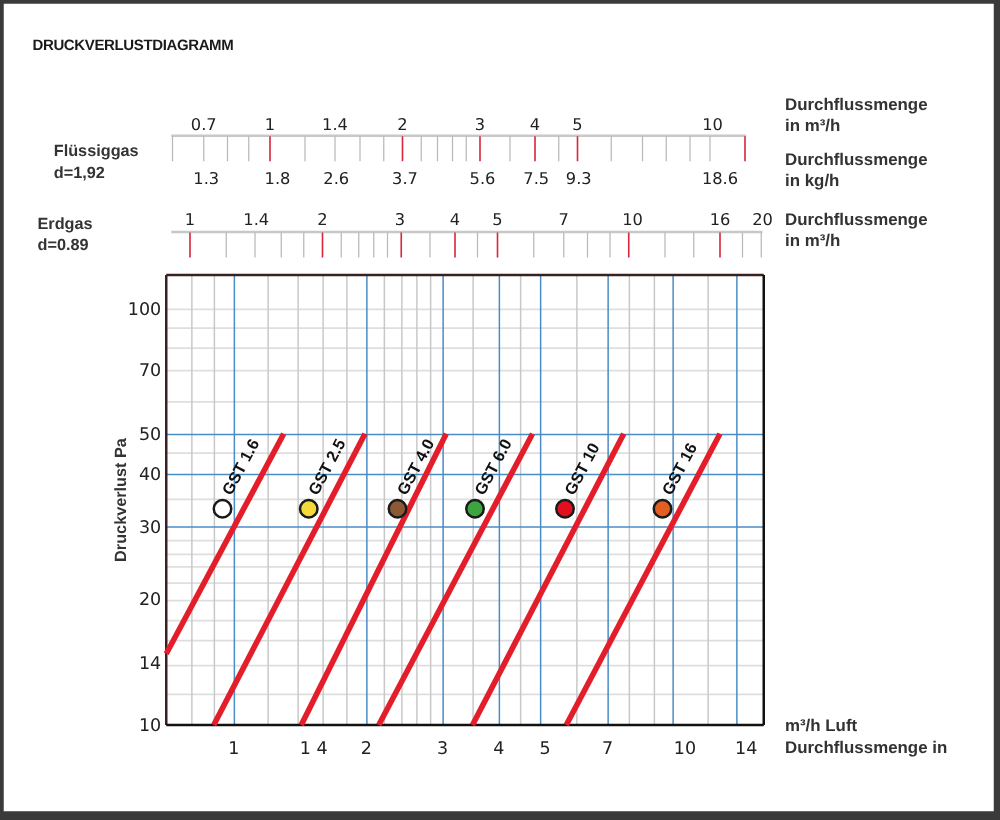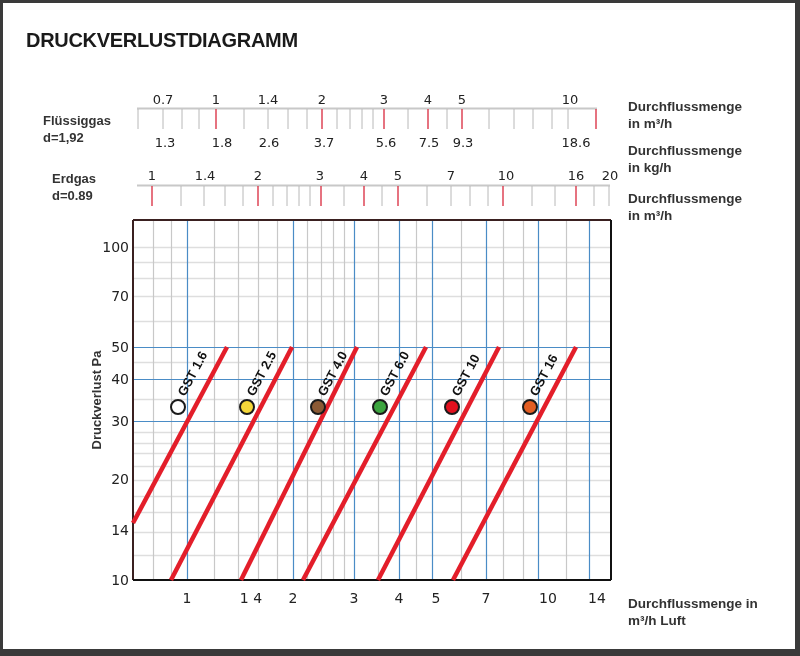--- a/index.html
+++ b/index.html
@@ -10,68 +10,67 @@
     position: relative;
     overflow: hidden;
   }
   .card {
     position: absolute; left: 3px; top: 3px; width: 792px; height: 646px;
     background: #ffffff;
   }
   .title {
     position: absolute; left: 26px; top: 29px;
     font-family: "Liberation Sans", sans-serif;
-    font-weight: bold; font-size: 20px; color: #1a1a1a; letter-spacing: -0.3px;
+    font-weight: bold; font-size: 12px; color: #1a1a1a; letter-spacing: -0.3px;
   }
   .side-label {
     position: absolute; font-weight: bold; font-size: 13px; color: #333;
     line-height: 17px;
   }
   .unit-label {
     position: absolute; font-weight: bold; font-size: 13.5px; color: #333;
     line-height: 17px;
-    margin-top: 23px;
   }
   svg { position: absolute; left: 0; top: 0; }
   .tick-num { font-family: "DejaVu Sans", sans-serif; font-size: 13px; fill: #222; }
   .axis-num { font-family: "DejaVu Sans", sans-serif; font-size: 14px; fill: #222; }
   .gst-label { font-family: "Liberation Sans", sans-serif; font-weight: bold; font-size: 13px; fill: #111; }
 </style>
 </head>
 <body>
 
 <div class="card"></div>
 
 <div class="title">DRUCKVERLUSTDIAGRAMM</div>
 
 <div class="side-label" style="left:43px; top:112px;">
   <div>Flüssiggas</div>
   <div>d=1,92</div>
 </div>
 
-<div class="side-label" style="left:52px; top:170px;">
+<div class="side-label" style="left:30px; top:170px;">
   <div>Erdgas</div>
   <div>d=0.89</div>
 </div>
 
 <div class="unit-label" style="left:628px; top:75px;">
   <div>Durchflussmenge</div>
   <div>in m³/h</div>
 </div>
 <div class="unit-label" style="left:628px; top:119px;">
   <div>Durchflussmenge</div>
   <div>in kg/h</div>
 </div>
 <div class="unit-label" style="left:628px; top:167px;">
   <div>Durchflussmenge</div>
   <div>in m³/h</div>
 </div>
 <div class="unit-label" style="left:628px; top:572px;">
+  <div>m³/h Luft</div>
   <div>Durchflussmenge in</div>
-  <div>m³/h Luft</div>
 </div>
 
 <svg id="chart-svg" width="800" height="656">
   <g id="scales-layer">
       <line x1="137" y1="108.5" x2="597" y2="108.5" stroke="#c8c8c8" stroke-width="2"></line>
       <line x1="138" y1="109" x2="138" y2="129" stroke="#b8b8b8" stroke-width="1"></line>
       <line x1="163" y1="109" x2="163" y2="129" stroke="#b8b8b8" stroke-width="1"></line>
       <line x1="182" y1="109" x2="182" y2="129" stroke="#b8b8b8" stroke-width="1"></line>
       <line x1="199" y1="109" x2="199" y2="129" stroke="#b8b8b8" stroke-width="1"></line>
       <line x1="244" y1="109" x2="244" y2="129" stroke="#b8b8b8" stroke-width="1"></line>

